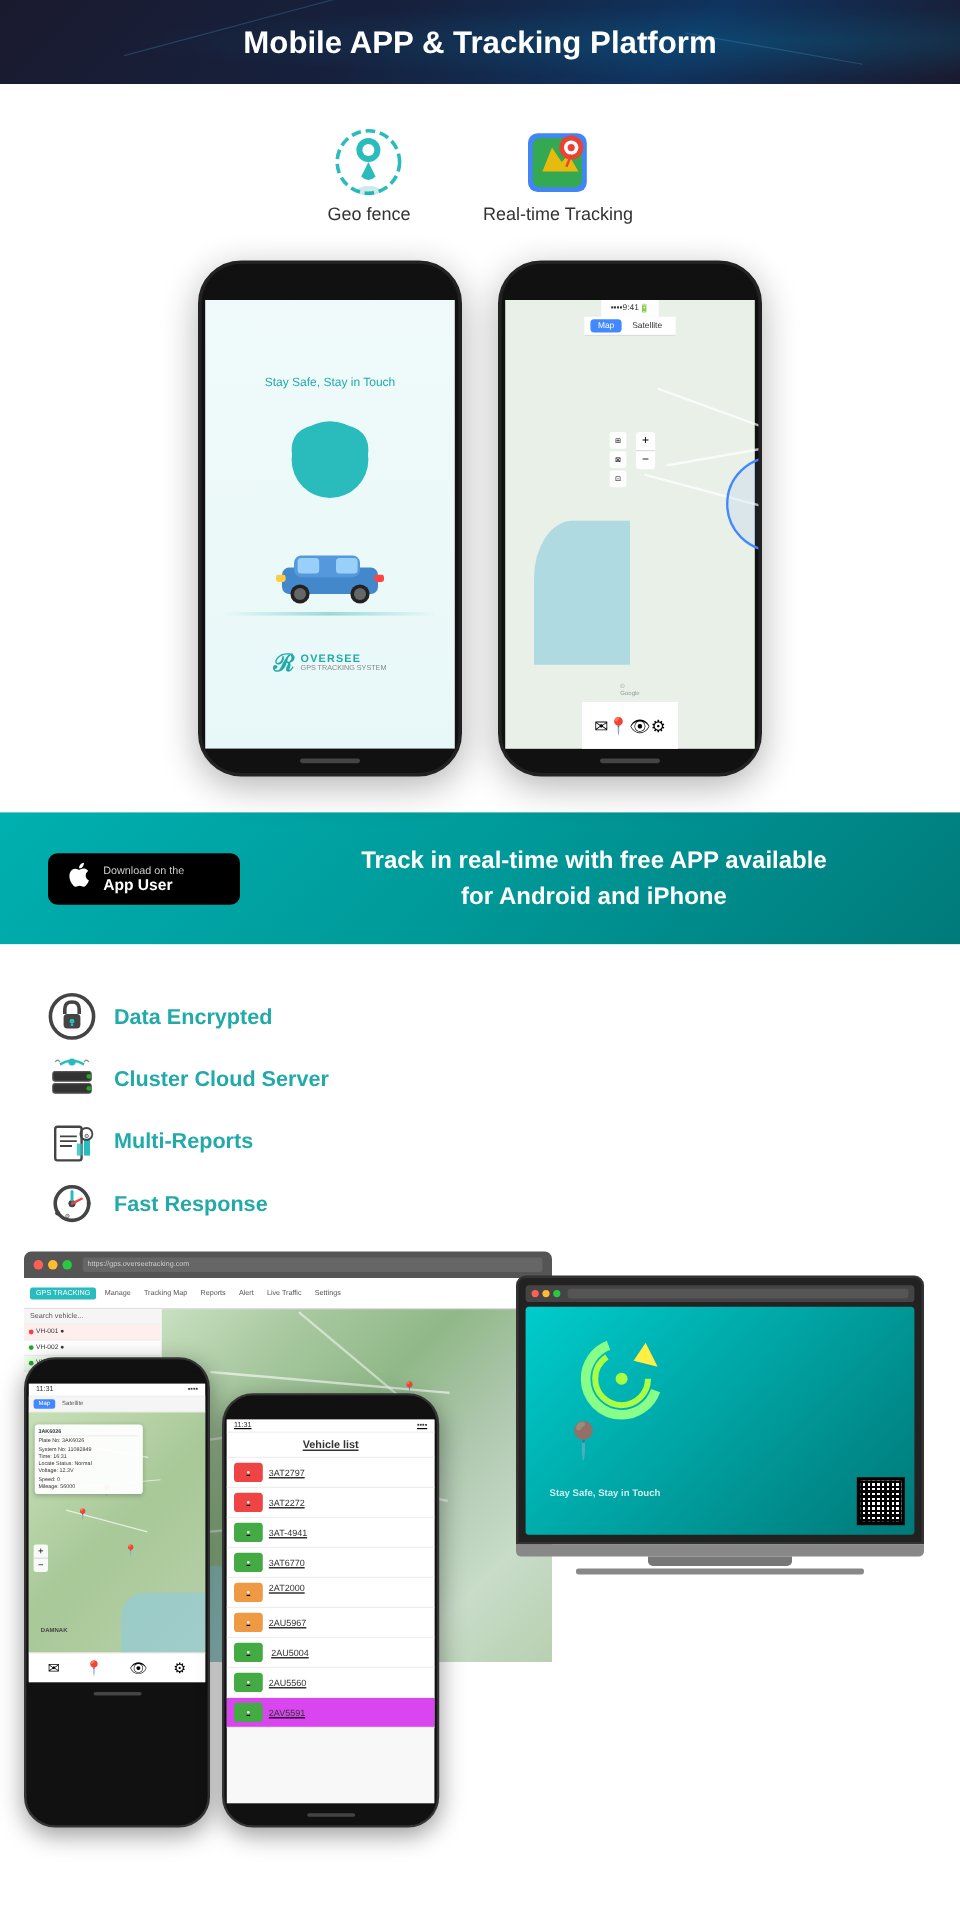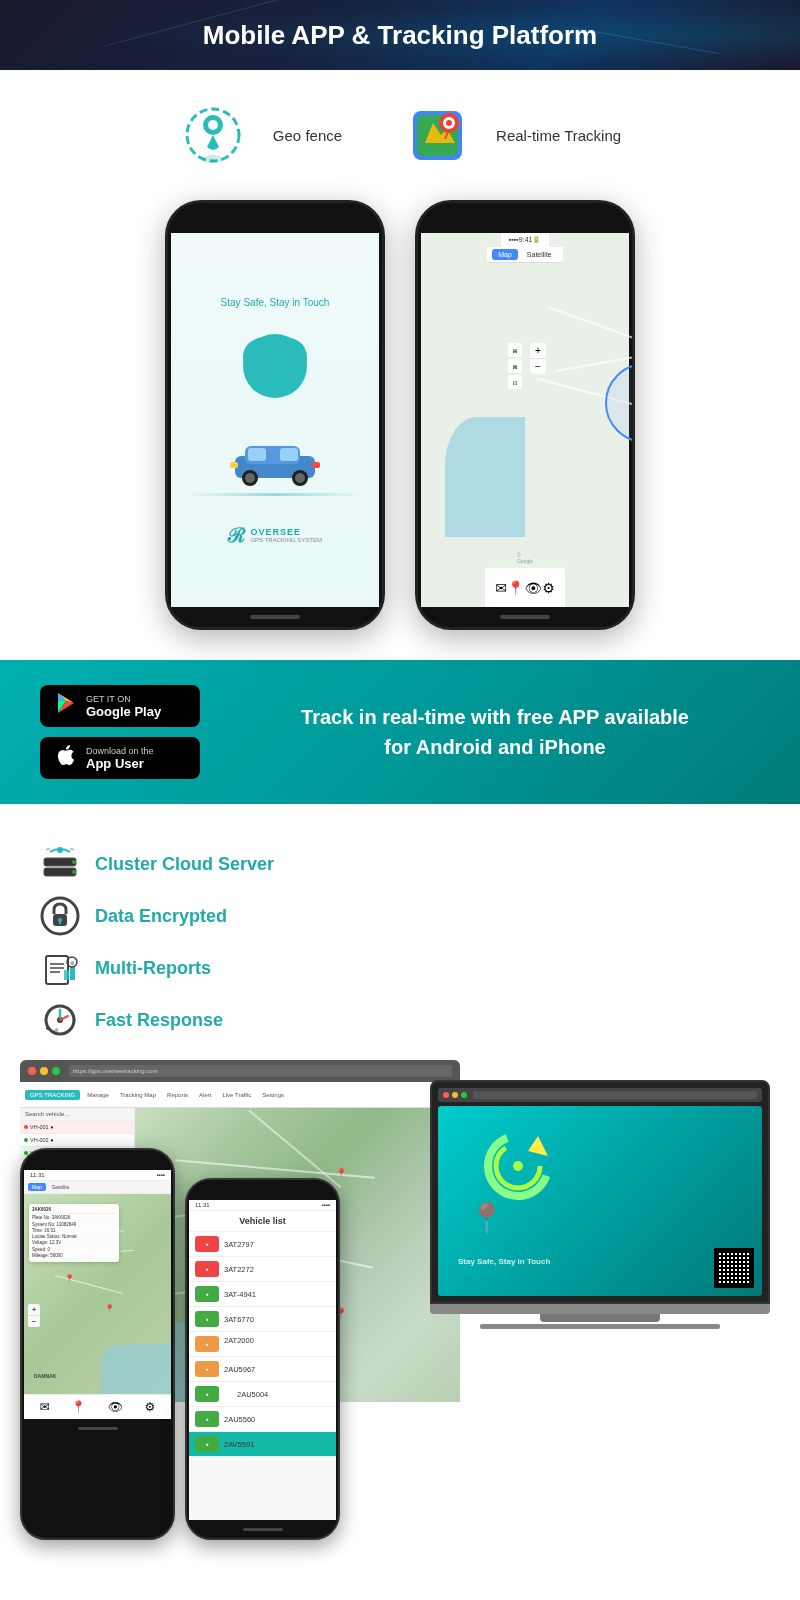--- a/index.html
+++ b/index.html
@@ -32,22 +32,23 @@
     
     .features-section {
       background: #fff;
       padding: 30px 20px 20px;
       display: flex;
       justify-content: center;
       gap: 60px;
     }
     .feature-item {
       display: flex;
-      align-items: center;
-      gap: 24px;
+      flex-direction: column;
+      align-items: center;
+      gap: 0;
     }
     .feature-icon {
       width: 70px;
       height: 70px;
       display: flex;
       align-items: center;
       justify-content: center;
     }
     .feature-label {
       font-size: 15px;
@@ -370,56 +371,53 @@
     </div>
     <div style="background:#111;height:20px;border-radius:0 0 33px 33px;display:flex;align-items:center;justify-content:center;">
       <div style="width:50px;height:4px;background:#444;border-radius:2px;"></div>
     </div>
   </div>
 </div>
 
 <div class="download-banner">
   <div class="store-buttons">
 
-    <div class="store-btn">
-      <div class="store-btn-icon">
-        <svg width="24" height="24" viewBox="0 0 24 24">
-          <polygon points="4,2 20,12 4,22" fill="none" stroke="#fff" stroke-width="0"></polygon>
-          <path d="M4 2 L20 12 L4 22" fill="none"></path>
-          <path d="M4,2 L12,10 L4,22 Z" fill="#00ff88"></path>
-          <path d="M4,2 L20,12 L12,10 Z" fill="#ffcc00"></path>
-          <path d="M12,10 L20,12 L4,22 Z" fill="#ff4444"></path>
-          <path d="M4,2 L12,10 L4,10 Z" fill="#44aaff"></path>
-        </svg>
-      </div>
-      <div class="store-btn-text">
-        <div class="store-btn-sub">GET IT ON</div>
-        <div class="store-btn-name">Google Play</div>
-      </div>
-    </div>
 
     <div class="store-btn">
       <div class="store-btn-icon">
         <svg width="24" height="24" viewBox="0 0 24 24">
           <path d="M18.71 19.5c-.83 1.24-1.71 2.45-3.05 2.47-1.34.03-1.77-.79-3.29-.79-1.53 0-2 .77-3.27.82-1.31.05-2.3-1.32-3.14-2.53C4.25 17 2.94 12.45 4.7 9.39c.87-1.52 2.43-2.48 4.12-2.51 1.28-.02 2.5.87 3.29.87.78 0 2.26-1.07 3.8-.91.65.03 2.47.26 3.64 1.98-.09.06-2.17 1.28-2.15 3.81.03 3.02 2.65 4.03 2.68 4.04-.03.07-.42 1.44-1.38 2.83M13 3.5c.73-.83 1.94-1.46 2.94-1.5.13 1.17-.34 2.35-1.04 3.19-.69.85-1.83 1.51-2.95 1.42-.15-1.15.41-2.35 1.05-3.11z" fill="#fff"></path>
         </svg>
       </div>
       <div class="store-btn-text">
         <div class="store-btn-sub">Download on the</div>
         <div class="store-btn-name">App User</div>
       </div>
     </div>
   </div>
   <div class="download-text">
     Track in real-time with free APP available<br>for Android and iPhone
   </div>
 </div>
 
 <div class="myrope-section">
   <div class="server-features">
+
+    <div class="server-feature-item">
+      <div class="server-feature-icon">
+        <svg width="40" height="40" viewBox="0 0 40 40">
+          <circle cx="20" cy="20" r="18" fill="none" stroke="#444" stroke-width="3"></circle>
+          <rect x="13" y="18" width="14" height="12" rx="3" fill="#444"></rect>
+          <path d="M14 18 L14 14 Q14 8 20 8 Q26 8 26 14 L26 18" fill="none" stroke="#444" stroke-width="3"></path>
+          <circle cx="20" cy="24" r="2" fill="#2abcbc"></circle>
+          <line x1="20" y1="26" x2="20" y2="28" stroke="#2abcbc" stroke-width="2"></line>
+        </svg>
+      </div>
+      <span class="server-feature-label">Data Encrypted</span>
+    </div>
 
     <div class="server-feature-item">
       <div class="server-feature-icon">
         <svg width="40" height="40" viewBox="0 0 40 40">
           <rect x="4" y="14" width="32" height="8" rx="2" fill="#333" stroke="#555" stroke-width="1"></rect>
           <rect x="4" y="24" width="32" height="8" rx="2" fill="#333" stroke="#555" stroke-width="1"></rect>
           <circle cx="34" cy="18" r="2" fill="#2a2"></circle>
           <circle cx="34" cy="28" r="2" fill="#2a2"></circle>
           <path d="M10 8 Q20 2 30 8" stroke="#2abcbc" stroke-width="2" fill="none"></path>
           <circle cx="20" cy="6" r="3" fill="#2abcbc"></circle>
@@ -427,33 +425,20 @@
           <path d="M6 6 Q8 3 10 6" stroke="#888" stroke-width="1" fill="none"></path>
           <path d="M30 6 Q32 3 34 6" stroke="#888" stroke-width="1" fill="none"></path>
         </svg>
       </div>
       <span class="server-feature-label">Cluster Cloud Server</span>
     </div>
 
     <div class="server-feature-item">
       <div class="server-feature-icon">
         <svg width="40" height="40" viewBox="0 0 40 40">
-          <circle cx="20" cy="20" r="18" fill="none" stroke="#444" stroke-width="3"></circle>
-          <rect x="13" y="18" width="14" height="12" rx="3" fill="#444"></rect>
-          <path d="M14 18 L14 14 Q14 8 20 8 Q26 8 26 14 L26 18" fill="none" stroke="#444" stroke-width="3"></path>
-          <circle cx="20" cy="24" r="2" fill="#2abcbc"></circle>
-          <line x1="20" y1="26" x2="20" y2="28" stroke="#2abcbc" stroke-width="2"></line>
-        </svg>
-      </div>
-      <span class="server-feature-label">Data Encrypted</span>
-    </div>
-
-    <div class="server-feature-item">
-      <div class="server-feature-icon">
-        <svg width="40" height="40" viewBox="0 0 40 40">
           <rect x="6" y="8" width="22" height="28" rx="2" fill="none" stroke="#444" stroke-width="2"></rect>
           <line x1="10" y1="16" x2="24" y2="16" stroke="#444" stroke-width="1.5"></line>
           <line x1="10" y1="20" x2="24" y2="20" stroke="#444" stroke-width="1.5"></line>
           <line x1="10" y1="24" x2="20" y2="24" stroke="#444" stroke-width="1.5"></line>
 
           <rect x="24" y="22" width="5" height="10" fill="#2abcbc" opacity="0.8"></rect>
           <rect x="30" y="18" width="5" height="14" fill="#2abcbc"></rect>
           <circle cx="32" cy="14" r="5" fill="none" stroke="#444" stroke-width="1.5"></circle>
           <text x="30" y="17" font-size="5" fill="#444">⚙</text>
         </svg>
@@ -616,21 +601,21 @@
           <span style="font-size:12px;">📍</span>
           <span style="font-size:12px;">👁</span>
           <span style="font-size:12px;">⚙</span>
         </div>
       </div>
       <div style="background:#111;height:18px;border-radius:0 0 24px 24px;display:flex;align-items:center;justify-content:center;">
         <div style="width:40px;height:3px;background:#444;border-radius:2px;"></div>
       </div>
     </div>
 
-    <div style="width:155px;background:#111;border-radius:26px;border:2px solid #333;overflow:hidden;box-shadow:0 6px 20px rgba(0,0,0,0.4);margin-top:30px;">
+    <div style="width:181px;background:#111;border-radius:26px;border:2px solid #333;overflow:hidden;box-shadow:0 6px 20px rgba(0,0,0,0.4);margin-top:30px;text-decoration:underline;">
       <div style="background:#111;height:10px;"></div>
       <div style="width:45px;height:10px;background:#111;border-radius:0 0 8px 8px;margin:0 auto;"></div>
       <div style="background:#f8f8f8;margin:0 2px;min-height:320px;">
 
         <div style="display:flex;justify-content:space-between;padding:2px 6px;font-size:6px;color:#333;background:#fff;border-bottom:1px solid #eee;">
           <span>11:31</span>
           <span>▪▪▪▪</span>
         </div>
 
         <div style="text-align:center;padding:5px 0;font-size:9px;font-weight:bold;color:#333;background:#fff;border-bottom:1px solid #eee;">Vehicle list</div>
@@ -665,33 +650,33 @@
         <span style="font-size:5px;color:#fff;font-weight:bold;">●</span>
       </div>
       <span style="font-size:7.5px;color:#333;">2AT2000</span>
     </div>
             <div style="display: flex; align-items: center; gap: 5px; padding: 4px 6px; border-bottom: 1px solid rgb(238, 238, 238); background: rgb(255, 255, 255);">
       <div style="width:24px;height:16px;background:#e94;border-radius:3px;display:flex;align-items:center;justify-content:center;">
         <span style="font-size:5px;color:#fff;font-weight:bold;">●</span>
       </div>
       <span style="font-size:7.5px;color:#333;">2AU5967</span>
     </div>
-            <div style="display: flex; align-items: center; gap: 18px; padding: 4px 6px; border-bottom: 1px solid rgb(238, 238, 238); background: rgb(255, 255, 255);">
+            <div style="display: flex; align-items: center; gap: 7px; padding: 4px 6px; border-bottom: 1px solid rgb(238, 238, 238); background: rgb(255, 255, 255);">
       <div style="width:24px;height:16px;background:#4a4;border-radius:3px;display:flex;align-items:center;justify-content:center;">
         <span style="font-size:5px;color:#fff;font-weight:bold;">●</span>
       </div>
       <span style="font-size:7.5px;color:#333;">2AU5004</span>
     </div>
             <div style="display: flex; align-items: center; gap: 5px; padding: 4px 6px; border-bottom: 1px solid rgb(238, 238, 238); background: rgb(255, 255, 255);">
       <div style="width:24px;height:16px;background:#4a4;border-radius:3px;display:flex;align-items:center;justify-content:center;">
         <span style="font-size:5px;color:#fff;font-weight:bold;">●</span>
       </div>
       <span style="font-size:7.5px;color:#333;">2AU5560</span>
     </div>
-            <div style="display: flex; align-items: center; gap: 5px; padding: 4px 6px; border-bottom: 1px solid rgb(238, 238, 238); background: #14b8a6;">
+            <div style="display: flex; align-items: center; gap: 5px; padding: 4px 6px; border-bottom: 1px solid rgb(238, 238, 238); background: #d946ef;">
       <div style="width:24px;height:16px;background:#4a4;border-radius:3px;display:flex;align-items:center;justify-content:center;">
         <span style="font-size:5px;color:#fff;font-weight:bold;">●</span>
       </div>
       <span style="font-size:7.5px;color:#333;">2AV5591</span>
     </div>
           </div>
       </div>
       <div style="background:#111;height:18px;border-radius:0 0 24px 24px;display:flex;align-items:center;justify-content:center;">
         <div style="width:40px;height:3px;background:#444;border-radius:2px;"></div>
       </div>

